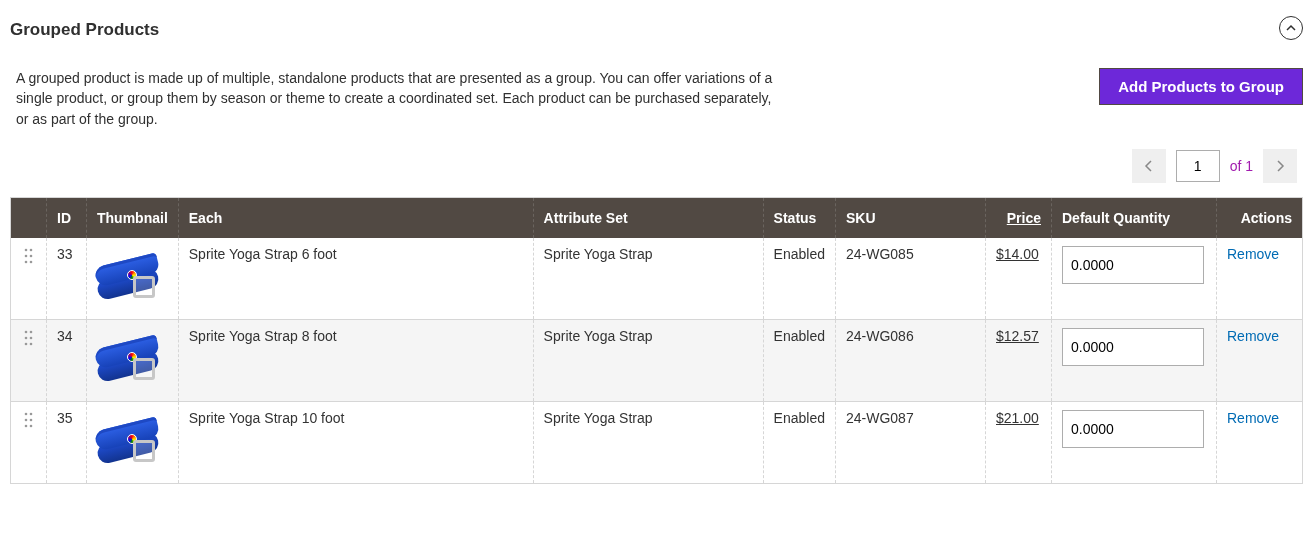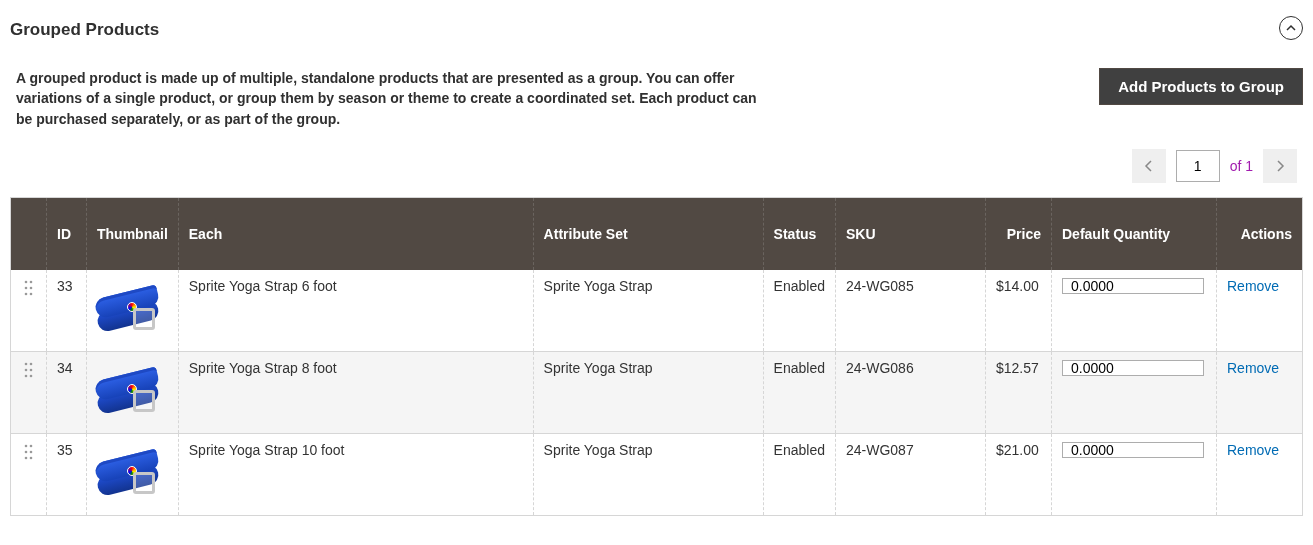--- a/index.html
+++ b/index.html
@@ -34,24 +34,23 @@
   .top-row {
     display: flex;
     justify-content: space-between;
     align-items: flex-start;
     padding: 0 0 20px 6px;
   }
   .description {
     max-width: 760px;
     line-height: 1.45;
     color: #303030;
-    font-weight: bold;
   }
   .btn-primary {
-    background: #404040;
+    background: #6d28d9;
     color: #fff;
     border: 1px solid #514943;
     padding: 9px 18px;
     font-size: 15px;
     font-weight: 600;
     cursor: pointer;
   }
   .pager {
     display: flex;
     justify-content: flex-end;
@@ -79,42 +78,42 @@
     width: 100%;
     border-collapse: collapse;
     border: 1px solid #d6d6d6;
   }
   table.grid thead th {
     background: #514943;
     color: #fff;
     text-align: left;
     font-weight: 600;
     font-size: 14px;
-    padding: 28px 10px;
+    padding: 12px 10px;
     border-right: 1px dashed rgba(255,255,255,0.15);
   }
   table.grid thead th:last-child { border-right: none; text-align: right; }
   table.grid tbody td {
     padding: 8px 10px;
     vertical-align: top;
     border-right: 1px dashed #d6d6d6;
     border-bottom: 1px solid #d6d6d6;
   }
   table.grid tbody td:last-child { border-right: none; }
   table.grid tbody tr:nth-child(even) td { background: #f5f5f5; }
   table.grid tbody tr:last-child td { border-bottom: none; }
 
   .col-drag { width: 36px; text-align:center;}
   .col-id { width: 40px; }
   .col-thumb { width: 88px; }
   .col-name { }
   .col-attr { width: 230px; margin-top: 36px;}
   .col-status { width: 70px;}
   .col-sku { width: 150px;}
-  .col-price { width: 66px; text-align: right;}
+  .col-price { width: 66px; text-align: right; text-decoration: underline;}
   .col-qty { width: 165px;}
   .col-actions { width: 86px;}
 
   .drag-handle {
     display:inline-block;
     color:#999;
     cursor: grab;
     padding-top:2px;
   }
   .drag-handle svg { width:10px; height:16px; }
@@ -152,21 +151,21 @@
   .badge {
     position:absolute;
     width:10px; height:10px;
     border-radius:50%;
     background: conic-gradient(red,orange,yellow,green,blue,purple,red);
     top: 24px; left: 30px;
     border:1px solid #fff;
   }
 
   .qty-input {
-    width: 142px; height: 16px;
+    width: 142px; height: 38px;
     border: 1px solid #adadad;
     padding: 0 8px;
     font-size: 14px;
   }
   .link {
     color: #006bb4;
     cursor: pointer;
   }
   td.col-price { text-align: left; padding-right: 14px;}
   td.col-id { padding-top: 14px;}

